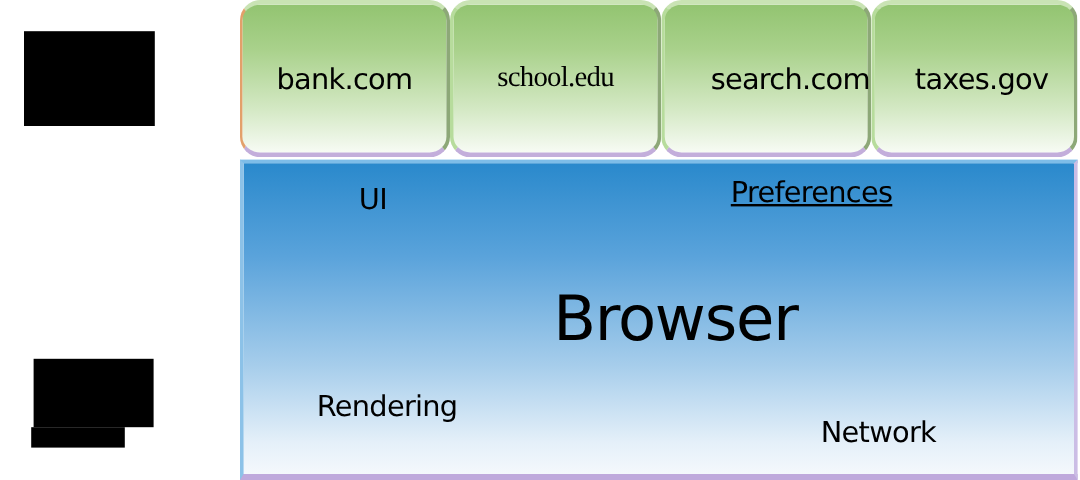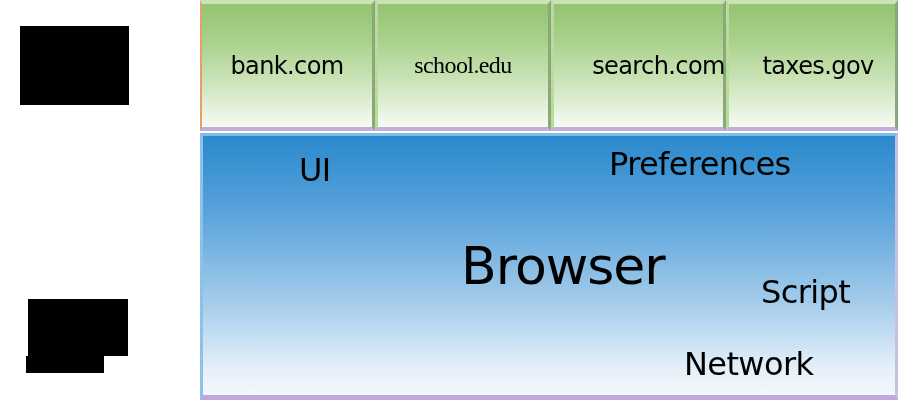--- a/index.html
+++ b/index.html
@@ -5,30 +5,30 @@
     html, body { margin:0; padding:0; }
     body { width:900px; height:400px; position:relative; background:#ffffff; overflow:hidden;
            font-family:"DejaVu Sans", sans-serif; color:#000; }
     .redact { position:absolute; background:#000; }
     .tab { position:absolute; top:0; height:131px; box-sizing:border-box;
            background:linear-gradient(to bottom, #93c471 0%, #a9d18b 30%, #d3e8c3 70%, #f7fbf4 100%);
            border-top:4px solid #c9e3b4;
            border-left:3px solid #b7dc9c;
            border-right:3px solid #8da878;
            border-bottom:4px solid #c3aedb;
-           display:flex; align-items:center; justify-content:center; }
+           display:flex; align-items:center; justify-content:center;border-radius:17px; }
     .tab span { font-size:24px; letter-spacing:-0.6px; white-space:nowrap; }
     .tab-first { border-left:2px solid #e3a06a; }
     .browser { position:absolute; left:200px; top:133px; width:698px; height:267px; box-sizing:border-box;
                background:linear-gradient(to bottom, #2a89cc 0%, #5aa3db 30%, #a6cdeb 65%, #e5f0f9 90%, #f4f8fc 100%);
                border-left:3px solid #8cc2e8;
                border-top:3px solid #7ebde8;
                border-right:3px solid #cbbde5;
                border-bottom:5px solid #bfa9dc; }
-    .label { position:absolute; white-space:nowrap; font-size:32px; letter-spacing:-0.6px; line-height:1; }
+    .label { position:absolute; white-space:nowrap; font-size:24px; letter-spacing:-0.6px; line-height:1; }
     .big { font-size:52px; letter-spacing:-1px; }
   </style>
 </head>
 <body>
 
 <div class="redact" style="left:20px;top:26px;width:109px;height:79px;"></div>
 <div class="redact" style="left:28px;top:299px;width:100px;height:57px;"></div>
 <div class="redact" style="left:26px;top:356px;width:78px;height:17px;"></div>
 
 <div class="tab tab-first" style="left:200px;width:175px;">
@@ -39,17 +39,17 @@
 </div>
 <div class="tab" style="left:551px;width:175px;padding-left:40px;">
   <span>search.com</span>
 </div>
 <div class="tab" style="left:726px;width:172px;padding-left:12px;">
   <span>taxes.gov</span>
 </div>
 
 <div class="browser">
   <span class="label" style="left:96px;top:18px;">UI</span>
-  <span class="label" style="left:406px;top:12px;">Preferences</span>
+  <span class="label" style="left:406px;top:12px;text-decoration:underline;">Preferences</span>
   <span class="label big" style="left:234px;top:104px;margin-left:24px;">Browser</span>
-  <span class="label" style="left:558px;top:140px;">Script</span>
+  <span class="label" style="left:61px;top:191px;">Rendering</span>
   <span class="label" style="left:481px;top:212px;">Network</span>
 </div>
 
 </body></html>

